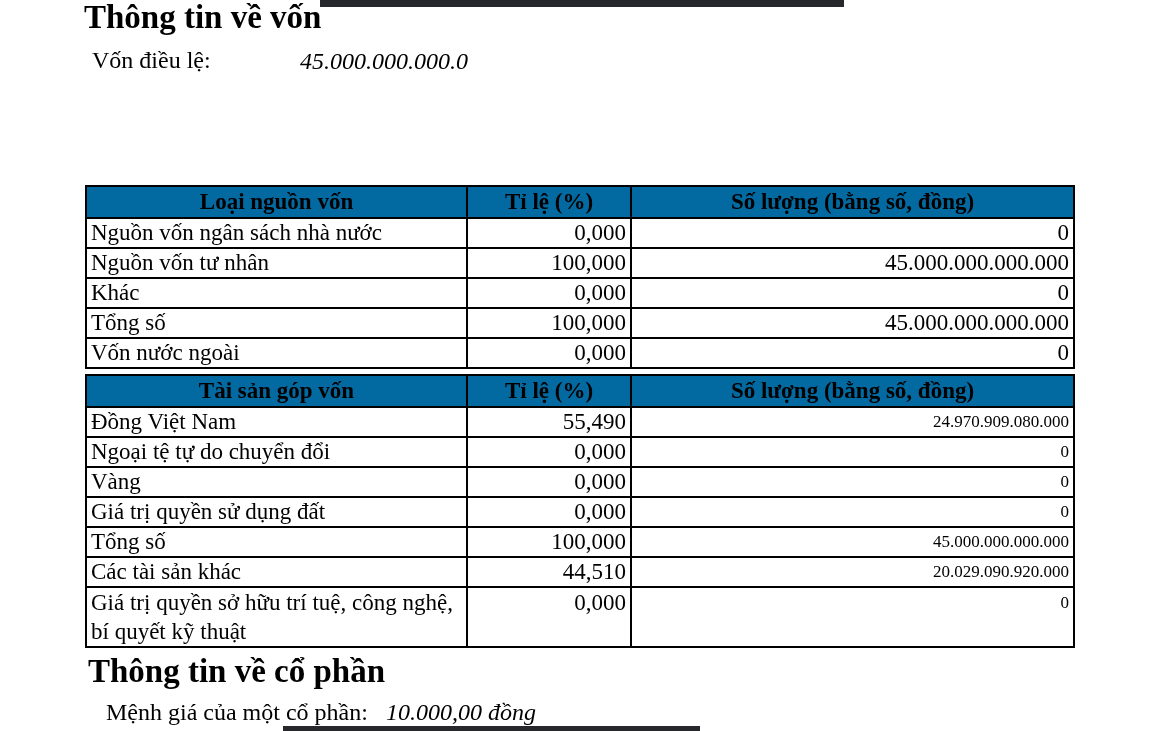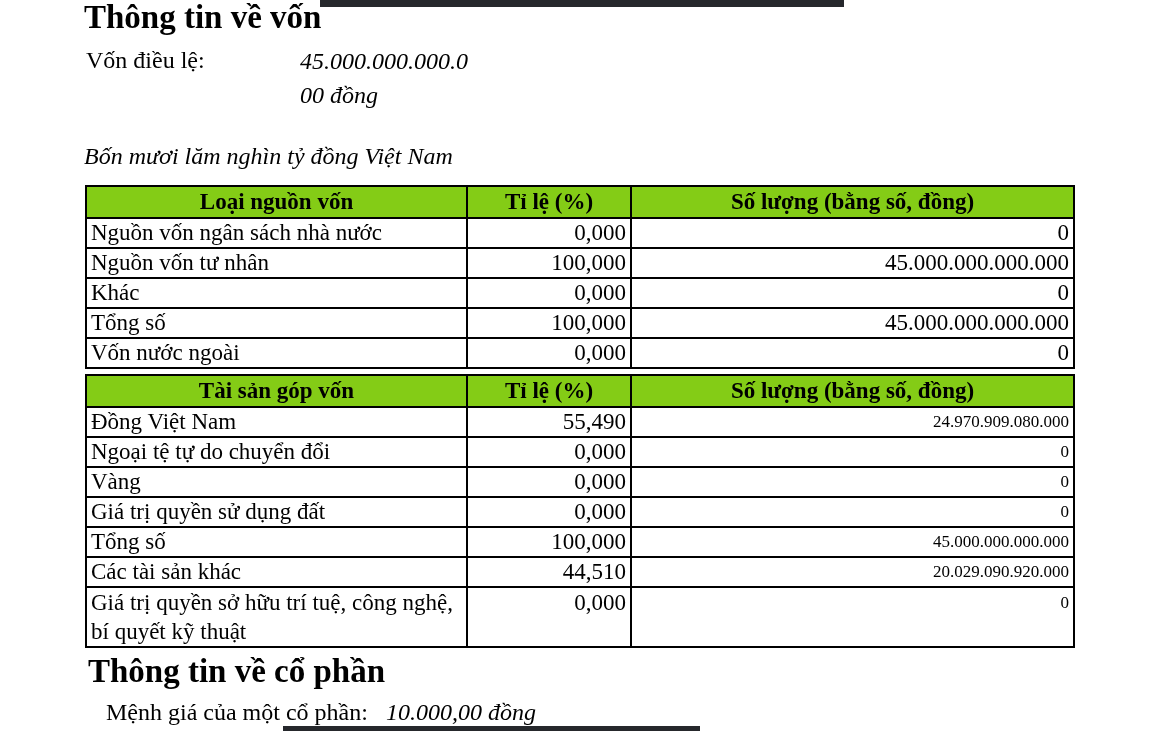--- a/index.html
+++ b/index.html
@@ -15,21 +15,21 @@
   }
   .bar { position: absolute; background: #26282c; }
   .bar-top { left: 320px; top: 0; width: 524px; height: 7px; }
   .bar-bottom { left: 283px; top: 726px; width: 417px; height: 5px; }
 
   .h1 { position: absolute; font-weight: bold; font-size: 33px; line-height: 32px; }
   .heading-capital { left: 84px; top: 1px; }
   .heading-shares { left: 88px; top: 655px; text-align: right; }
 
   .label { position: absolute; font-size: 24px; line-height: 33px; }
-  .charter-label { left: 86px; top: 44px; }
+  .charter-label { left: 92px; top: 44px; }
   .charter-value { position: absolute; left: 300px; top: 44px; font-style: italic; font-size: 24px; line-height: 34px; }
   .words-line { position: absolute; left: 84px; top: 143px; font-style: italic; font-size: 24px; }
   .par-label { left: 86px; top: 696px; margin-left: 20px; }
   .par-value { position: absolute; left: 386px; top: 696px; font-style: italic; font-size: 24px; line-height: 33px; }
 
   table.cap {
     position: absolute;
     left: 85px;
     border-collapse: collapse;
     table-layout: fixed;
@@ -39,21 +39,21 @@
   .table1 { top: 185px; }
   .table2 { top: 374px; }
   table.cap col.c1 { width: 381px; }
   table.cap col.c2 { width: 164px; }
   table.cap col.c3 { width: 443px; }
   table.cap th, table.cap td {
     border: 2px solid #000;
     overflow: hidden;
   }
   table.cap th {
-    background: #84cc16;
+    background: #0369a1;
     font-weight: bold;
     text-align: center;
     height: 32px;
     font-size: 23px;
     padding: 0 2px;
   }
   table.cap td { height: 30px; vertical-align: top; padding: 0 4px; line-height: 28px; }
   td.lbl { text-align: left; }
   td.num { text-align: right; margin-left: 10px; }
   td.num-small { text-align: right; font-size: 17px; line-height: 20px; padding-top: 1px; }
@@ -64,24 +64,22 @@
 
 <div class="page">
 
   <div class="bar bar-top"></div>
 
   <div class="h1 heading-capital">Thông tin về vốn</div>
 
   <div class="label charter-label">Vốn điều lệ:</div>
   <div class="charter-value">
     <div>45.000.000.000.0</div>
-    <div>00 đồng</div>
   </div>
 
-  <div class="words-line">Bốn mươi lăm nghìn tỷ đồng Việt Nam</div>
 
   <table class="cap table1">
     <colgroup>
         <col class="c1">
         <col class="c2">
         <col class="c3">
       </colgroup>
     <thead>
       <tr>
         <th>Loại nguồn vốn</th>

